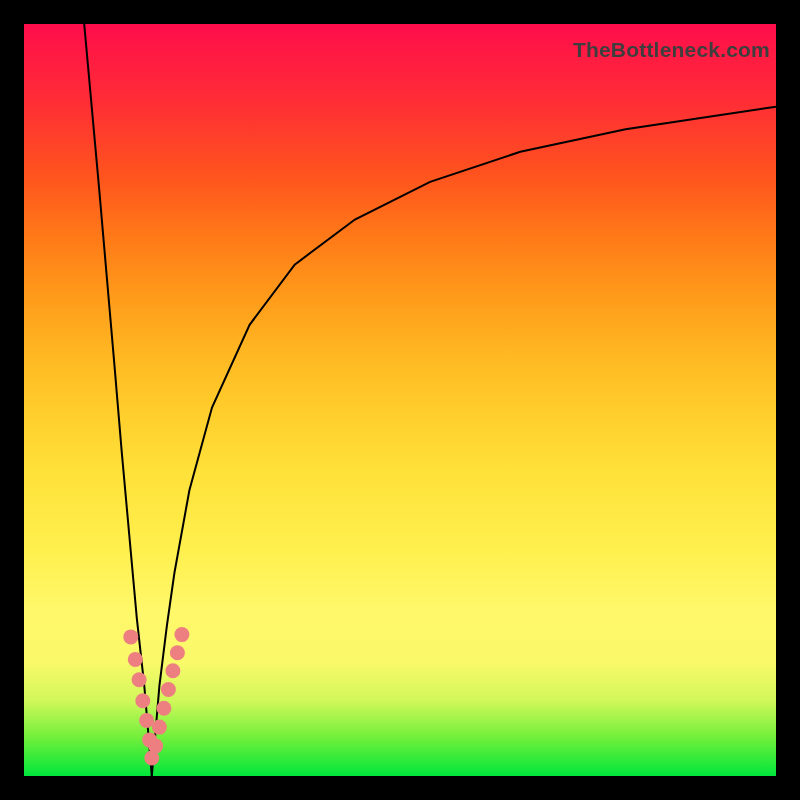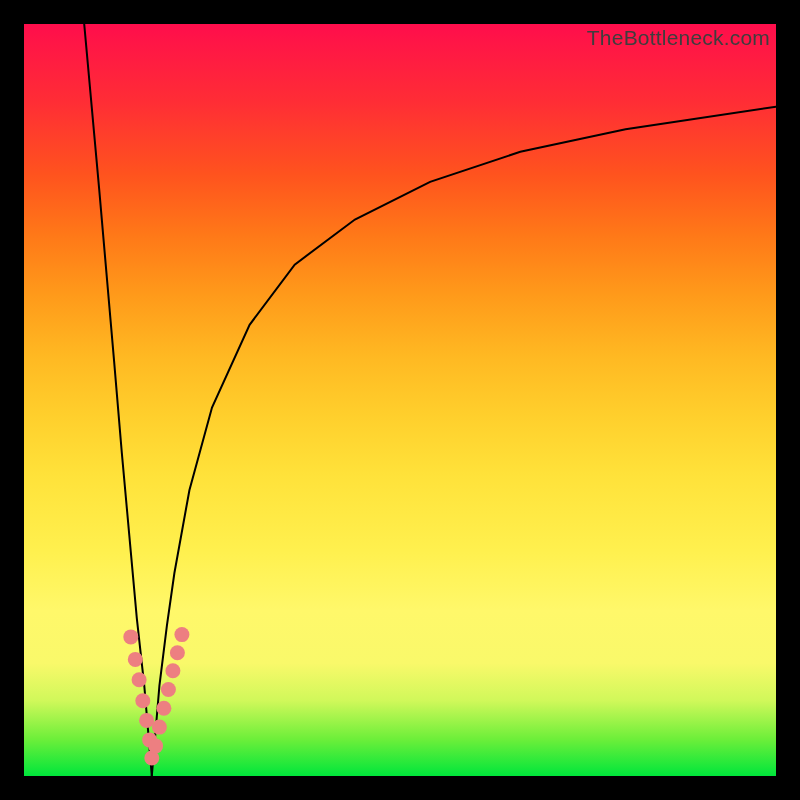--- a/index.html
+++ b/index.html
@@ -39,25 +39,25 @@
       #ff9a1a 64%,
       #ff7818 72%,
       #ff531e 80%,
       #ff2c36 90%,
       #ff1447 98%,
       #ff0d4c 100%
     );
   }
   .watermark {
     position: absolute;
-    top: 2px;
+    top: 14px;
     right: 6px;
     color: #3e3e3e;
     font-size: 21px;
-    font-weight: 400;
+    font-weight: 700;
     letter-spacing: 0.2px;
   }
   svg.curves {
     position: absolute;
     left: 0;
     top: 0;
     width: 752px;
     height: 752px;
   }
   

